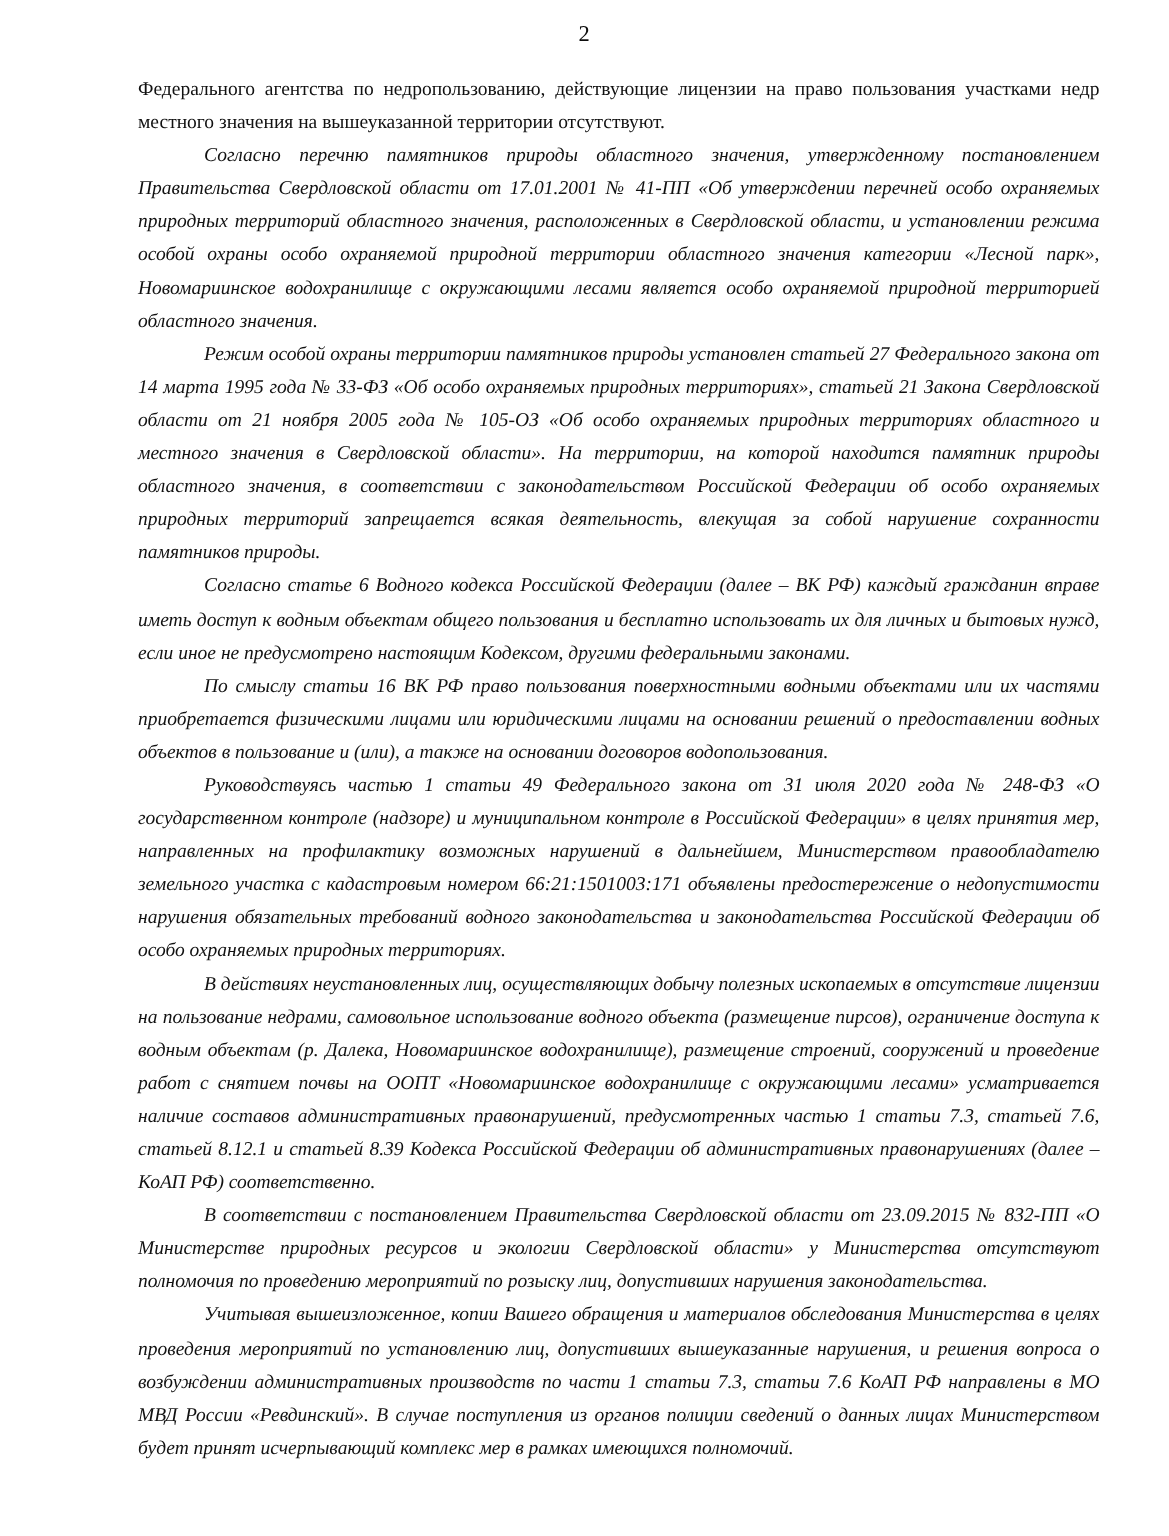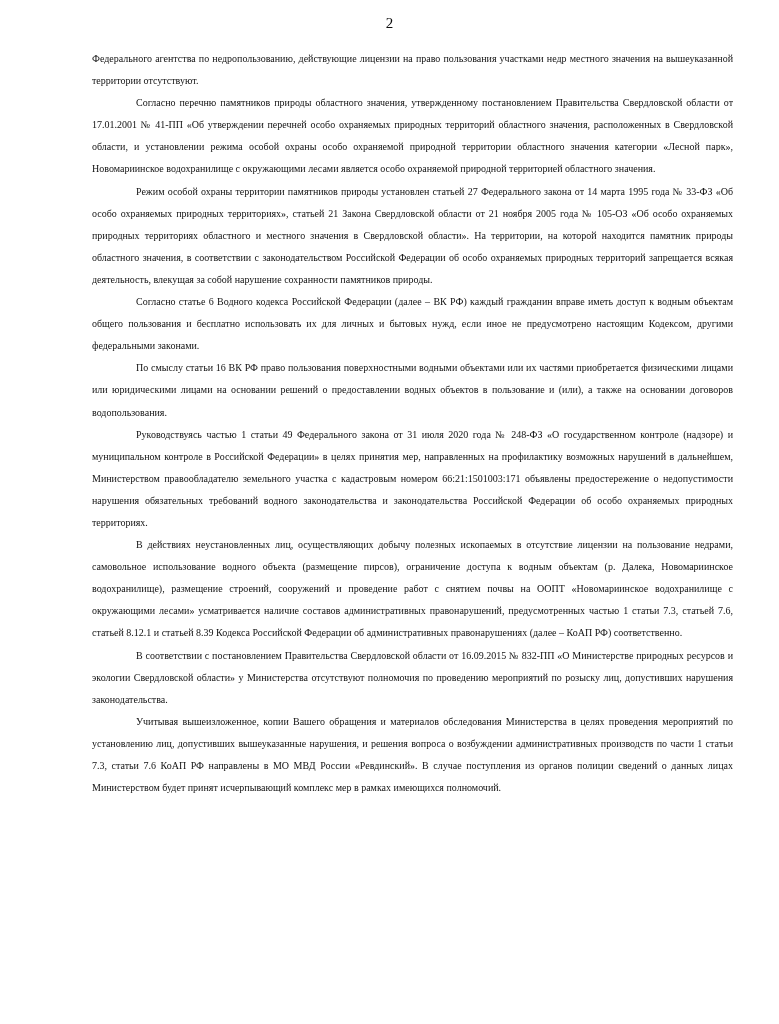--- a/index.html
+++ b/index.html
@@ -24,45 +24,46 @@
   .page-number {
     text-align: center;
     font-size: 15px;
     line-height: 18px;
     margin-left: -46px;
     margin-bottom: 16px;
     letter-spacing: 0.2px;
   }
   .body-text p {
     margin: 0;
-    font-size: 10px;
+    font-size: 13px;
     line-height: 22.1px;
     text-align: justify;
     text-justify: inter-word;
     text-indent: 0;
     hyphens: none;
   }
   .body-text p.indented {
     text-indent: 44px;
+    font-style: italic;
   }
   
   .body-text {
     color: #111111;
   }
 </style>
 </head>
 <body>
 
 <div class="page">
   <div class="page-number">2</div>
   <div class="body-text">
     <p>Федерального агентства по недропользованию, действующие лицензии на право пользования участками недр местного значения на вышеуказанной территории отсутствуют.</p>
     <p class="indented">Согласно перечню памятников природы областного значения, утвержденному постановлением Правительства Свердловской области от 17.01.2001 № 41-ПП «Об утверждении перечней особо охраняемых природных территорий областного значения, расположенных в Свердловской области, и установлении режима особой охраны особо охраняемой природной территории областного значения категории «Лесной парк», Новомариинское водохранилище с окружающими лесами является особо охраняемой природной территорией областного значения.</p>
     <p class="indented">Режим особой охраны территории памятников природы установлен статьей 27 Федерального закона от 14 марта 1995 года № 33-ФЗ «Об особо охраняемых природных территориях», статьей 21 Закона Свердловской области от 21 ноября 2005 года № 105-ОЗ «Об особо охраняемых природных территориях областного и местного значения в Свердловской области». На территории, на которой находится памятник природы областного значения, в соответствии с законодательством Российской Федерации об особо охраняемых природных территорий запрещается всякая деятельность, влекущая за собой нарушение сохранности памятников природы.</p>
     <p class="indented">Согласно статье 6 Водного кодекса Российской Федерации (далее – ВК РФ) каждый гражданин вправе иметь доступ к водным объектам общего пользования и бесплатно использовать их для личных и бытовых нужд, если иное не предусмотрено настоящим Кодексом, другими федеральными законами.</p>
     <p class="indented">По смыслу статьи 16 ВК РФ право пользования поверхностными водными объектами или их частями приобретается физическими лицами или юридическими лицами на основании решений о предоставлении водных объектов в пользование и (или), а также на основании договоров водопользования.</p>
     <p class="indented">Руководствуясь частью 1 статьи 49 Федерального закона от 31 июля 2020 года № 248-ФЗ «О государственном контроле (надзоре) и муниципальном контроле в Российской Федерации» в целях принятия мер, направленных на профилактику возможных нарушений в дальнейшем, Министерством правообладателю земельного участка с кадастровым номером 66:21:1501003:171 объявлены предостережение о недопустимости нарушения обязательных требований водного законодательства и законодательства Российской Федерации об особо охраняемых природных территориях.</p>
     <p class="indented">В действиях неустановленных лиц, осуществляющих добычу полезных ископаемых в отсутствие лицензии на пользование недрами, самовольное использование водного объекта (размещение пирсов), ограничение доступа к водным объектам (р. Далека, Новомариинское водохранилище), размещение строений, сооружений и проведение работ с снятием почвы на ООПТ «Новомариинское водохранилище с окружающими лесами» усматривается наличие составов административных правонарушений, предусмотренных частью 1 статьи 7.3, статьей 7.6, статьей 8.12.1 и статьей 8.39 Кодекса Российской Федерации об административных правонарушениях (далее – КоАП РФ) соответственно.</p>
-    <p class="indented">В соответствии с постановлением Правительства Свердловской области от 16.09.2015 № 832-ПП «О Министерстве природных ресурсов и экологии Свердловской области» у Министерства отсутствуют полномочия по проведению мероприятий по розыску лиц, допустивших нарушения законодательства.</p>
+    <p class="indented">В соответствии с постановлением Правительства Свердловской области от 23.09.2015 № 832-ПП «О Министерстве природных ресурсов и экологии Свердловской области» у Министерства отсутствуют полномочия по проведению мероприятий по розыску лиц, допустивших нарушения законодательства.</p>
     <p class="indented">Учитывая вышеизложенное, копии Вашего обращения и материалов обследования Министерства в целях проведения мероприятий по установлению лиц, допустивших вышеуказанные нарушения, и решения вопроса о возбуждении административных производств по части 1 статьи 7.3, статьи 7.6 КоАП РФ направлены в МО МВД России «Ревдинский». В случае поступления из органов полиции сведений о данных лицах Министерством будет принят исчерпывающий комплекс мер в рамках имеющихся полномочий.</p>
 
   </div>
 </div>
 
 </body></html>

